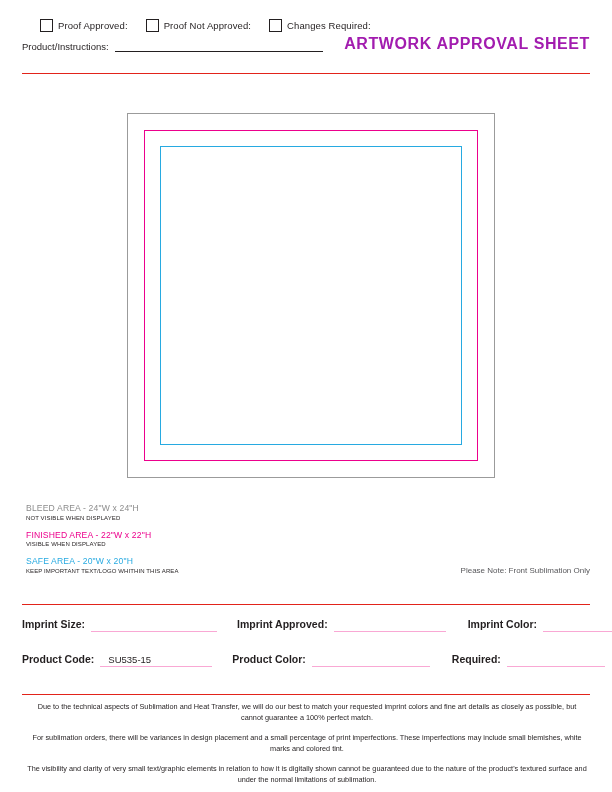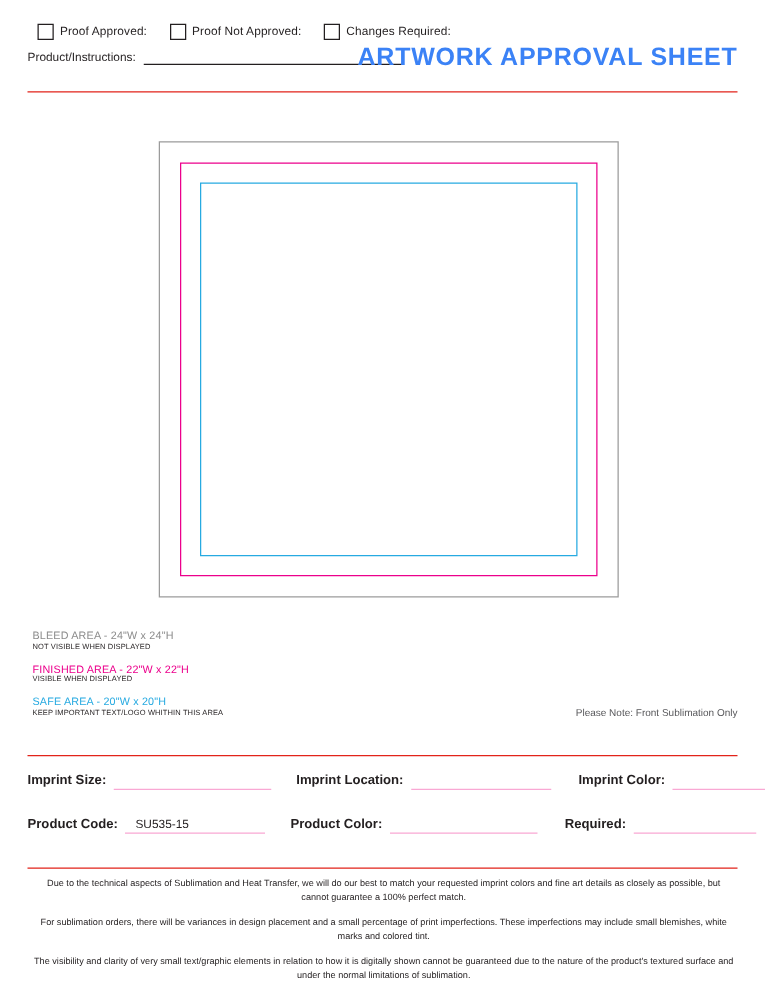--- a/index.html
+++ b/index.html
@@ -25,21 +25,21 @@
   
   .header {
     position: absolute;
     left: 22px;
     top: 14px;
     width: 568px;
     height: 52px;
   }
   .approval-checks {
     position: absolute;
-    left: 8px;
+    left: 18px;
     top: 5px;
     display: flex;
     align-items: flex-end;
     gap: 0px;
   }
   .check-group {
     display: flex;
     align-items: center;
     margin-right: 18px;
   }
@@ -70,24 +70,24 @@
   }
   .feedback-line {
     width: 208px;
     border-bottom: 1px solid #231f20;
     height: 11px;
   }
   .sheet-title {
     position: absolute;
     right: 0;
     top: 21px;
-    font-size: 20px;
+    font-size: 16px;
     font-weight: bold;
     letter-spacing: 0.6px;
-    color: #3b82f6;
+    color: #a21caf;
     white-space: nowrap;
   }
   .rule {
     position: absolute;
     background: #e2231a;
     height: 1.2px;
   }
   .rule-top {
     left: 22px;
     top: 73px;
@@ -291,21 +291,21 @@
   <div class="form-area">
 
     <div class="form-row row1">
       <div class="field">
         <span class="field-label">Imprint Size:</span>
         <span class="field-line w-imprint-size">
           <span class="field-value"></span>
         </span>
       </div>
       <div class="field gap-a">
-        <span class="field-label">Imprint Location:</span>
+        <span class="field-label">Imprint Approved:</span>
         <span class="field-line w-imprint-loc">
           <span class="field-value"></span>
         </span>
       </div>
       <div class="field gap-b">
         <span class="field-label">Imprint Color:</span>
         <span class="field-line w-imprint-color">
           <span class="field-value"></span>
         </span>
       </div>

